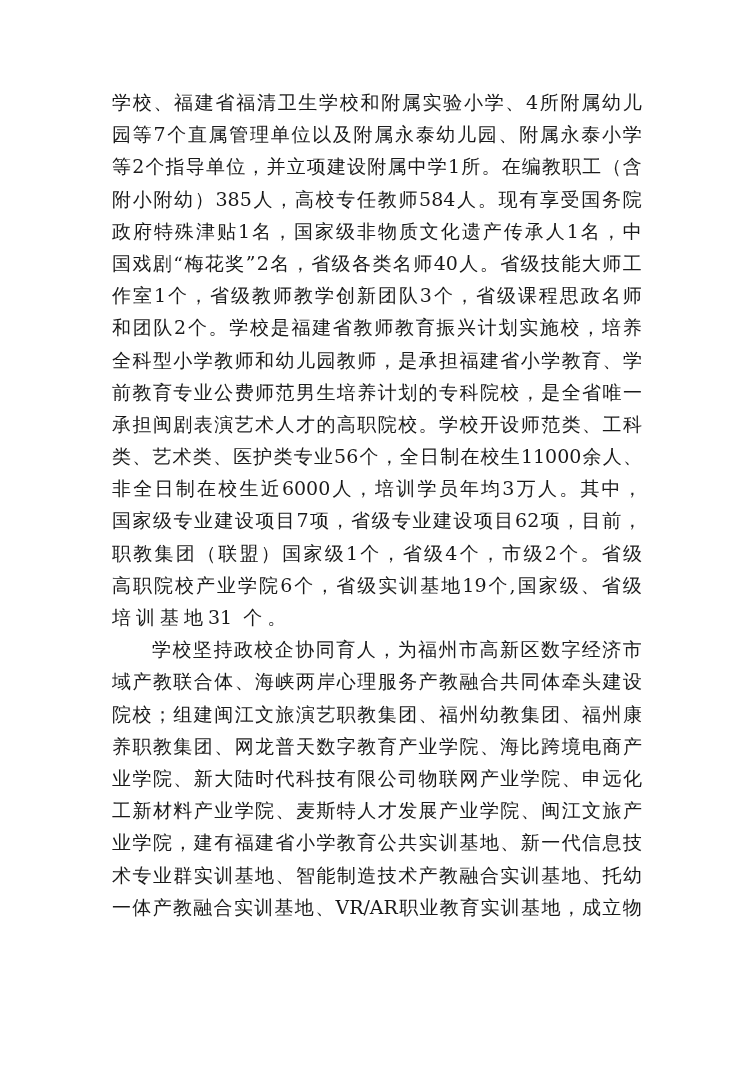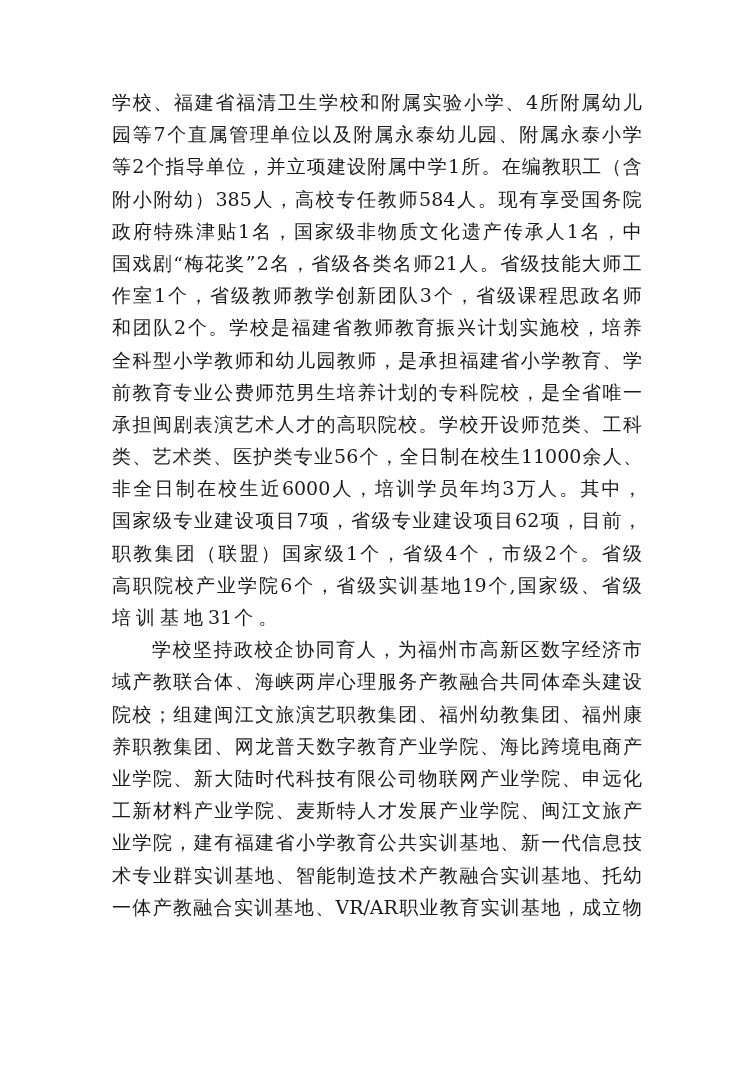--- a/index.html
+++ b/index.html
@@ -179,21 +179,21 @@
         <span class="ch">”</span>
         <span class="ch">2</span>
         <span class="ch">名</span>
         <span class="ch">，</span>
         <span class="ch">省</span>
         <span class="ch">级</span>
         <span class="ch">各</span>
         <span class="ch">类</span>
         <span class="ch">名</span>
         <span class="ch">师</span>
-        <span class="ch">21</span>
+        <span class="ch">40</span>
         <span class="ch">人</span>
         <span class="ch">。</span>
         <span class="ch">省</span>
         <span class="ch">级</span>
         <span class="ch">技</span>
         <span class="ch">能</span>
         <span class="ch">大</span>
         <span class="ch">师</span>
         <span class="ch">工</span>
       </div>
@@ -471,21 +471,21 @@
         <span class="ch">级</span>
         <span class="ch">、</span>
         <span class="ch">省</span>
         <span class="ch">级</span>
       </div>
     <div class="line last">
         <span class="ch" style="margin-right: 5px;">培</span>
         <span class="ch" style="margin-right: 5px;">训</span>
         <span class="ch" style="margin-right: 5px;">基</span>
         <span class="ch" style="margin-right: 5px;">地</span>
-        <span class="ch" style="margin-right: 2px; text-align: center;">31</span>
+        <span class="ch" style="margin-right: 11px; text-align: center;">31</span>
         <span class="ch" style="margin-right: 5px;">个</span>
         <span class="ch" style="margin-right: 5px;">。</span>
       </div>
   </div>
   <div>
     <div class="line indent">
         <span class="ch">学</span>
         <span class="ch">校</span>
         <span class="ch">坚</span>
         <span class="ch">持</span>

